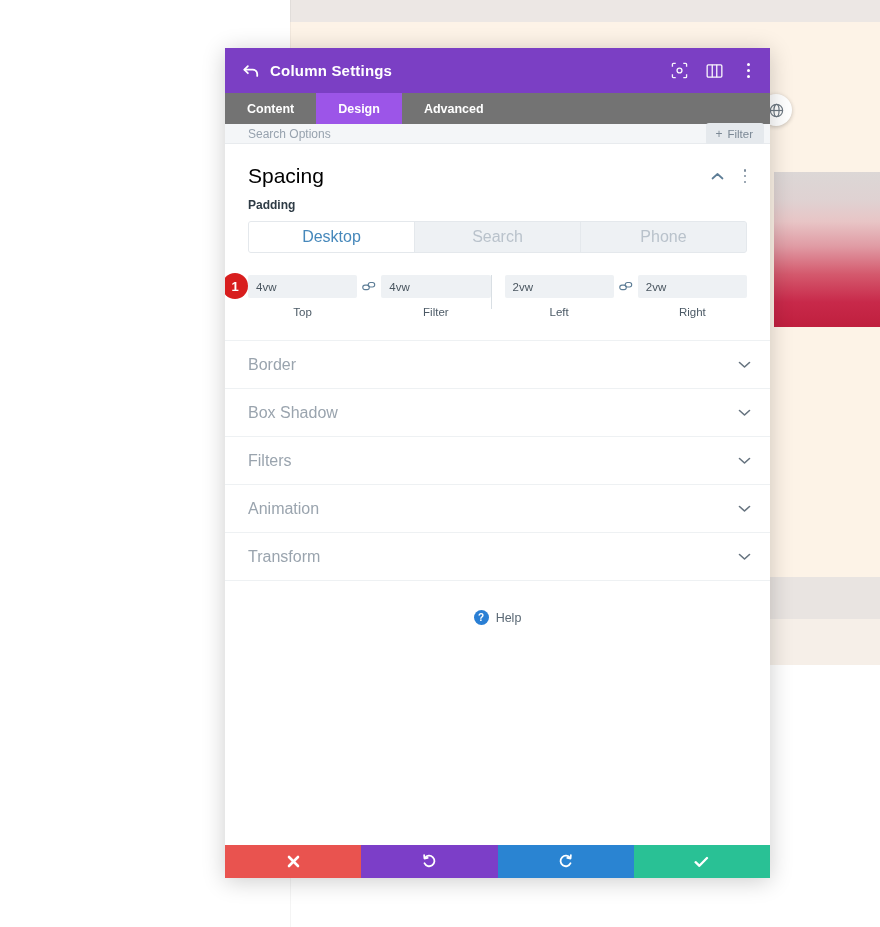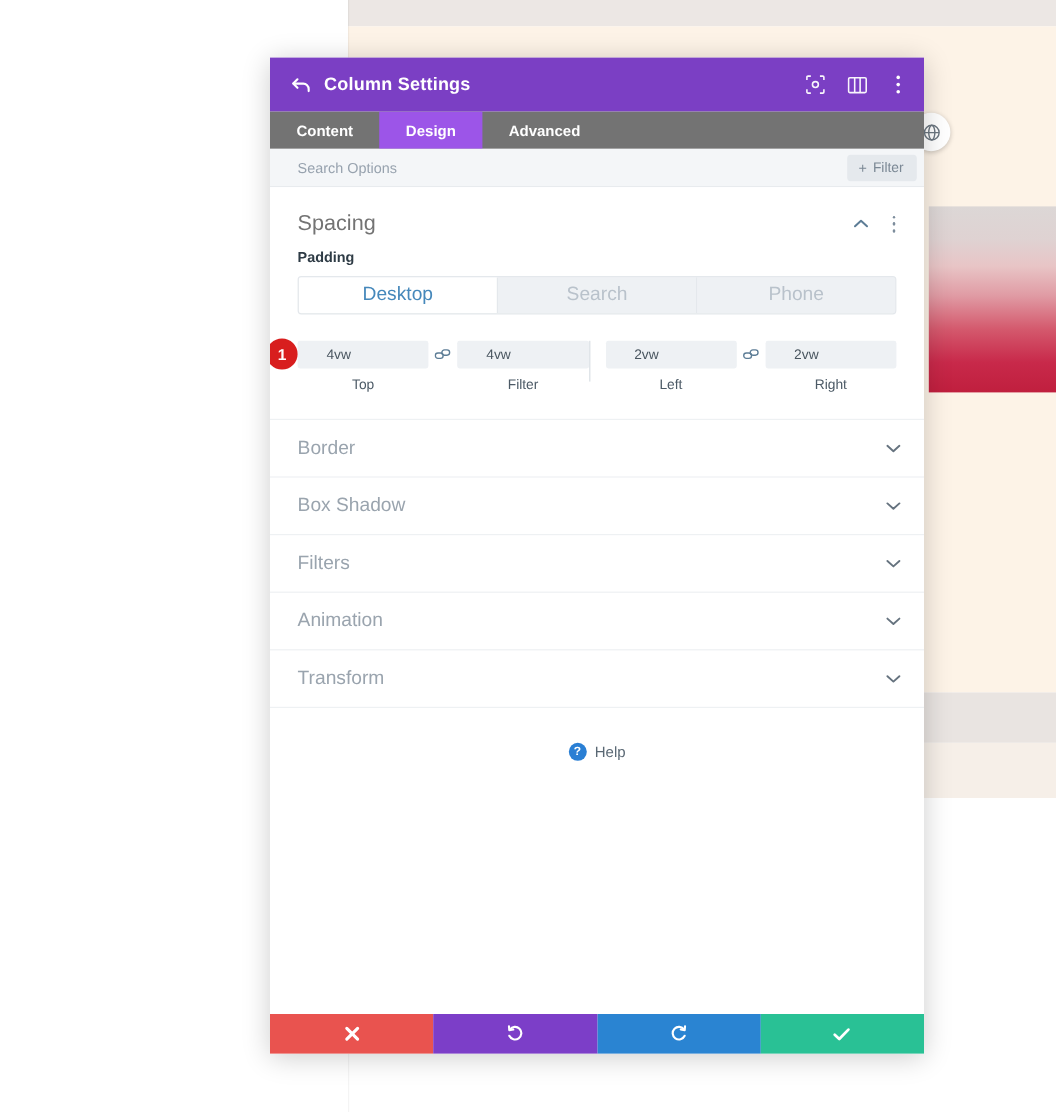--- a/index.html
+++ b/index.html
@@ -149,21 +149,21 @@
     display: flex; align-items: center; justify-content: center;
     color: #ffffff;
     font-size: 12.5px;
     font-weight: bold;
     cursor: pointer;
   }
   .tab.active { background: #9c55e8; }
 
   
   .searchrow {
-    height: 32px;
+    height: 20px;
     background: #f4f6f8;
     border-bottom: 1px solid #e8ebee;
     display: flex;
     align-items: center;
     padding-left: 23px;
     padding-right: 6px;
     flex: 0 0 auto;
   }
   .search-input {
     flex: 1 1 auto;
@@ -195,22 +195,22 @@
   }
 
   
   .group-open { padding: 0; }
   .group-head {
     display: flex;
     align-items: center;
     padding: 20px 18px 10px 23px;
   }
   .group-title-open {
-    font-size: 18px;
-    color: #737373;
+    font-size: 21px;
+    color: #000000;
     flex: 1 1 auto;
   }
   .head-icons { display: flex; align-items: center; gap: 13px; }
   .chev-up, .chev-down {
     width: 15px; height: 15px;
     display: flex; align-items: center; justify-content: center;
     cursor: pointer;
   }
   .dots-v-sm { width: 14px; height: 14px;
     display: flex; flex-direction: column;
@@ -267,21 +267,21 @@
   .pad-field { flex: 1 1 0; }
   .pad-input {
     width: 100%;
     height: 23px;
     background: #eef1f4;
     border: none;
     outline: none;
     font-family: "Liberation Sans", sans-serif;
     font-size: 11.5px;
     color: #49555f;
-    padding: 0 24px;
+    padding: 0 8px;
     border-radius: 2px;
   }
   .pad-cap {
     display: block;
     text-align: center;
     font-size: 11.5px;
     color: #4c5a66;
     margin-top: 8px;
   }
   .link-icon {

